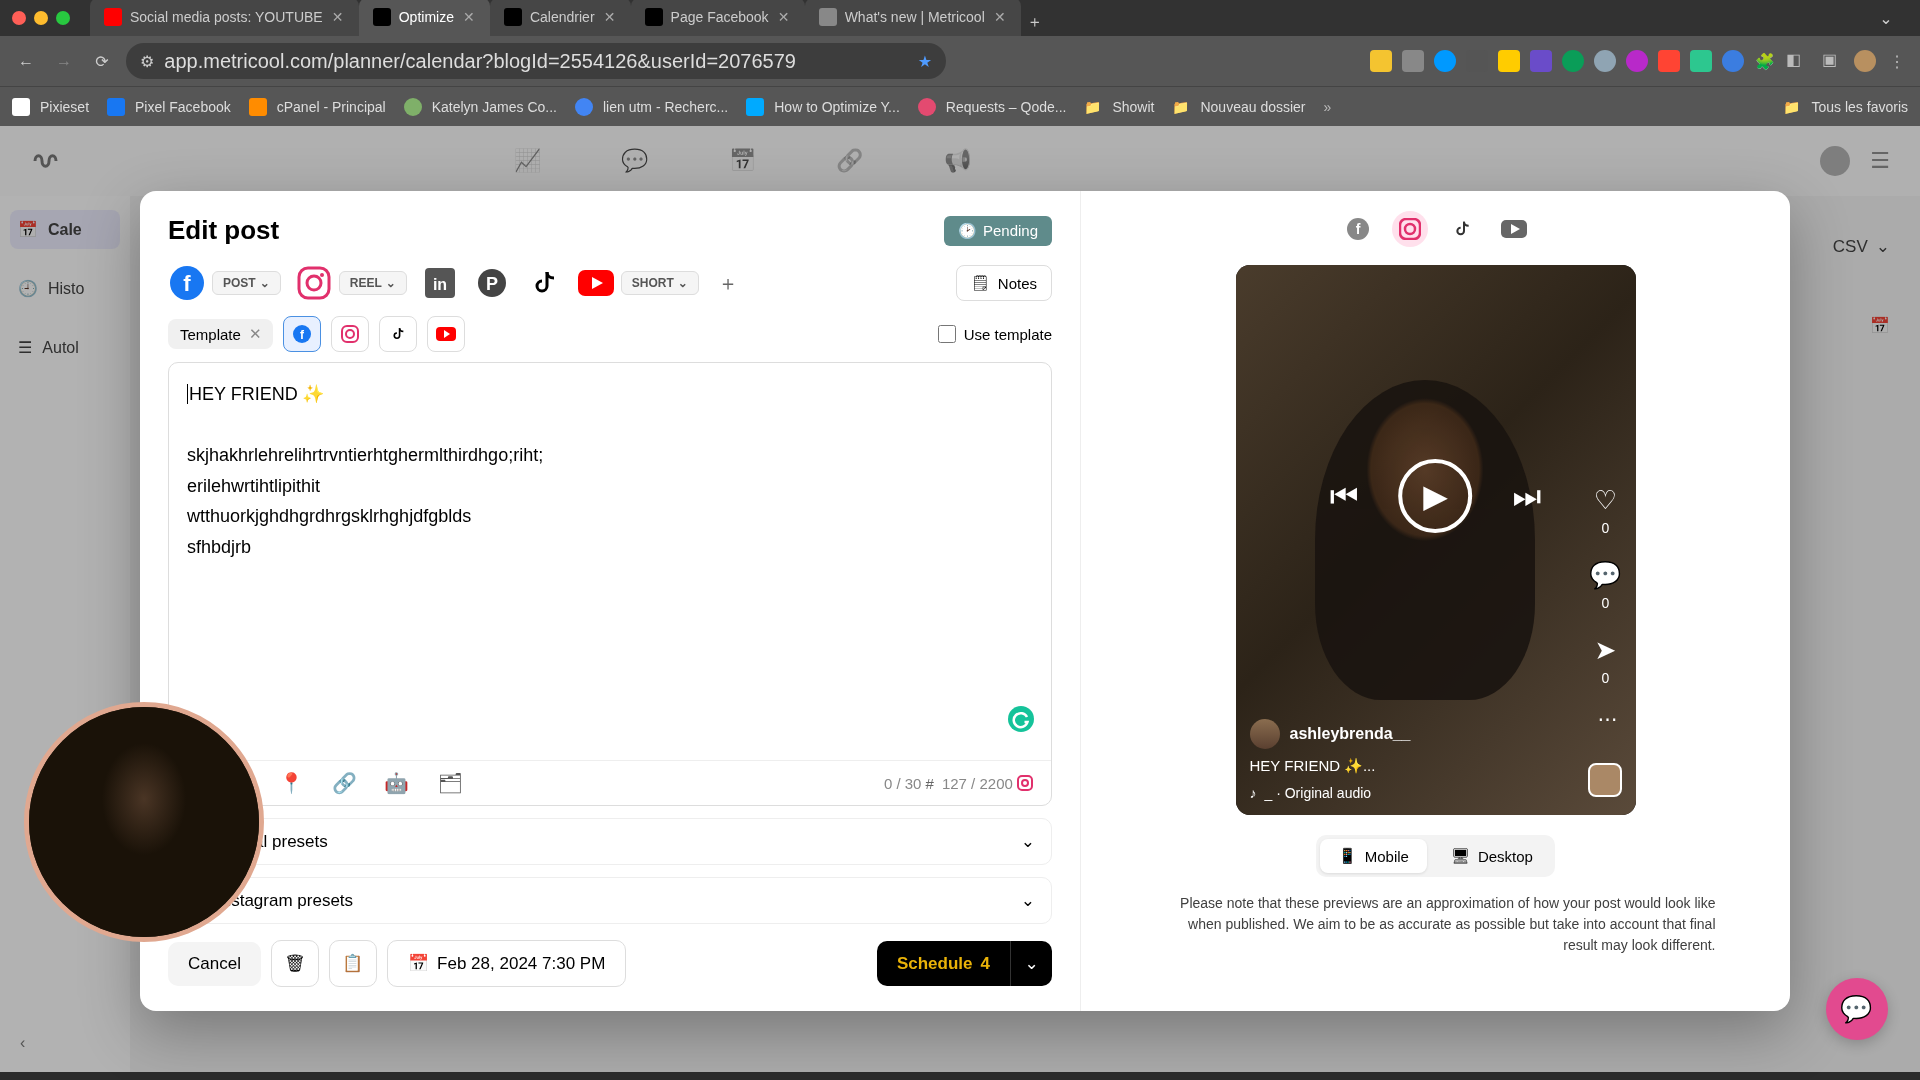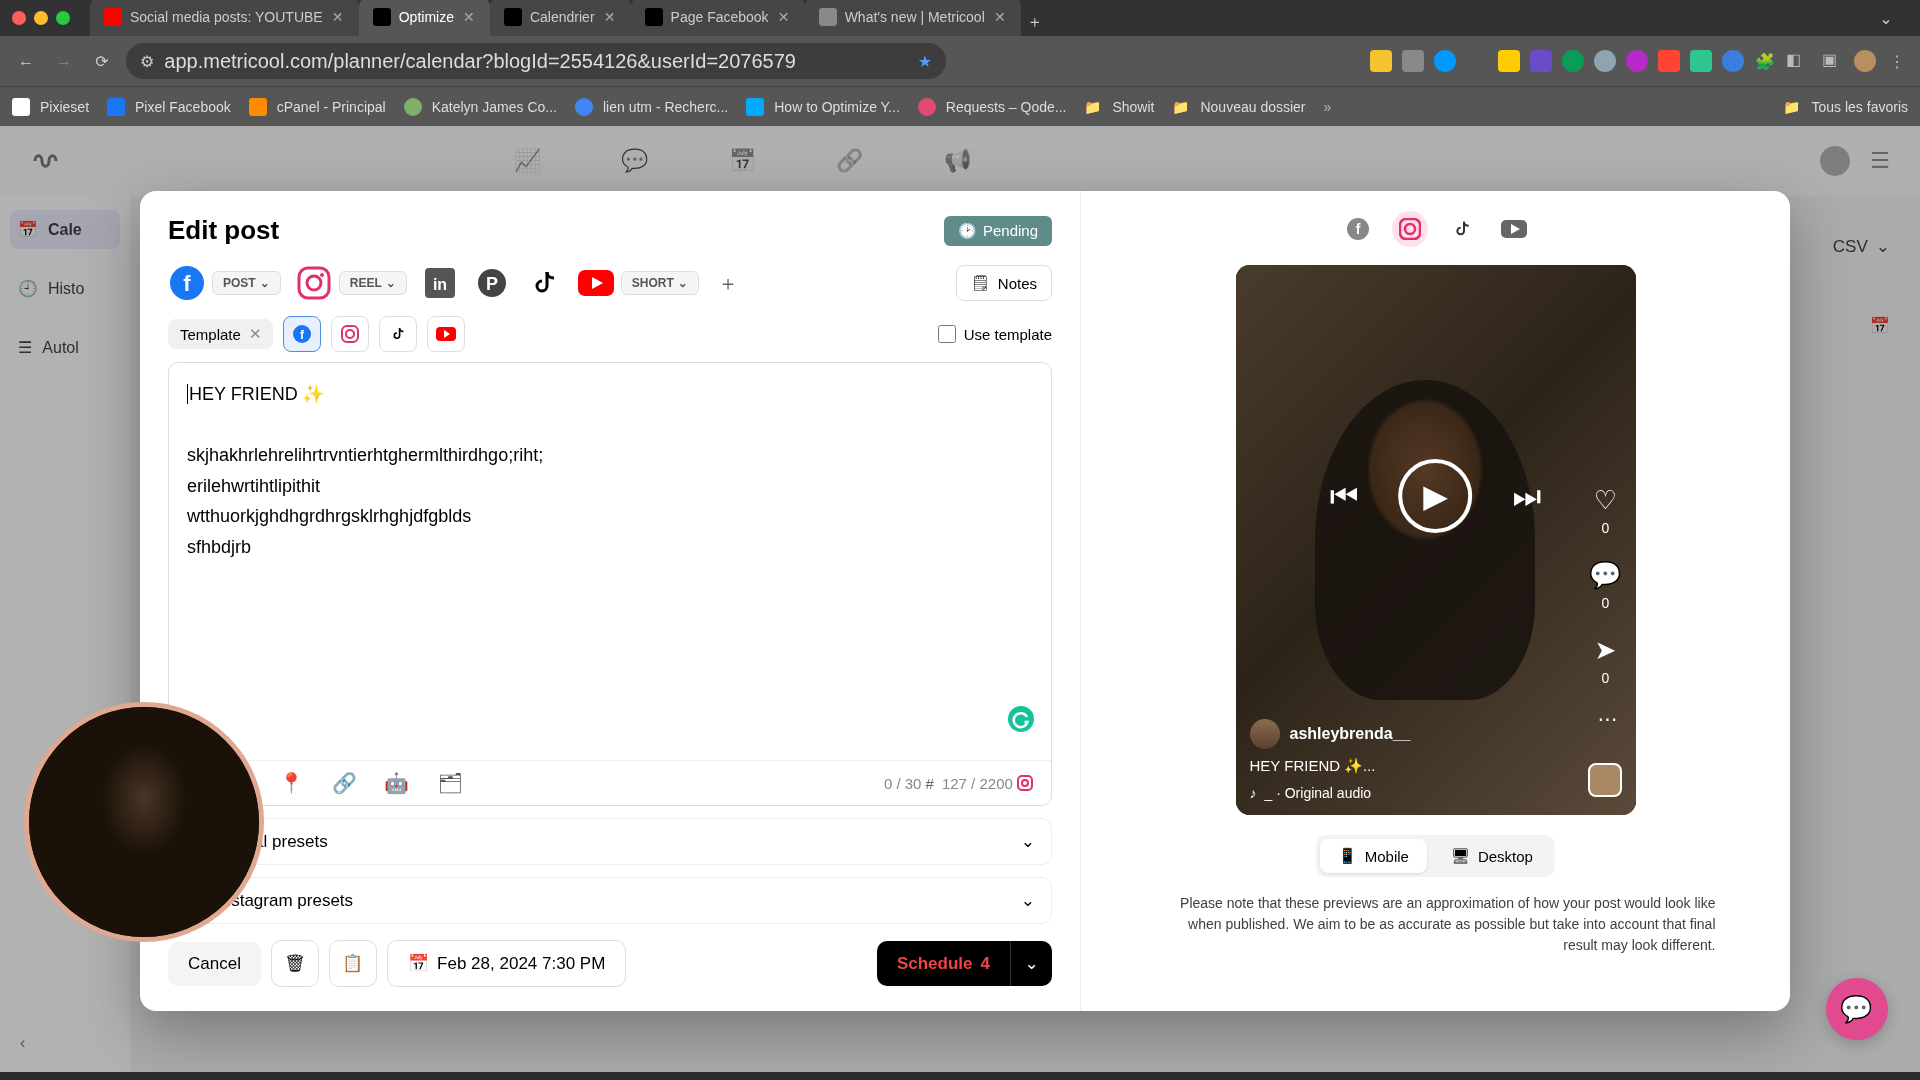--- a/index.html
+++ b/index.html
@@ -77,21 +77,21 @@
 
 .preset-row { border: 1px solid #eee; border-radius: 10px; padding: 12px 16px; margin-top: 12px; display: flex; align-items: center; gap: 12px; font-size: 17px; }
 .preset-row .chev { margin-left: auto; }
 
 .footer-row { display: flex; align-items: center; gap: 10px; margin-top: 16px; }
 .btn { padding: 12px 20px; border-radius: 10px; font-size: 17px; display: flex; align-items: center; justify-content: center; }
 .btn.ghost { background: #f4f4f4; }
 .btn.icon-only { width: 48px; padding: 12px 0; border: 1px solid #ddd; }
 .btn.date { border: 1px solid #ddd; gap: 8px; font-weight: 500; }
 .schedule-grp { display: flex; margin-left: auto; }
-.btn.schedule { background: #000; color: #ef4444; border-radius: 10px 0 0 10px; font-weight: 600; gap: 8px; }
+.btn.schedule { background: #000; color: #eab308; border-radius: 10px 0 0 10px; font-weight: 600; gap: 8px; }
 .btn.schedule-drop { background: #000; color: #fff; border-radius: 0 10px 10px 0; width: 42px; padding: 12px 0; border-left: 1px solid #333; }
 
 
 .preview-tabs { display: flex; gap: 16px; margin-bottom: 18px; align-self: center; }
 .pv-tab { width: 36px; height: 36px; border-radius: 50%; display: flex; align-items: center; justify-content: center; }
 .pv-tab.active { background: #ffe0ec; }
 .phone-preview { width: 400px; height: 550px; border-radius: 14px; background: #000; position: relative; overflow: hidden; }
 .phone-media { position: absolute; inset: 0; background: linear-gradient(135deg, #4a3c2c 0%, #2c2318 45%, #5a4a3a 100%); }
 .phone-person { position: absolute; left: 50%; top: 50%; transform: translate(-55%, -50%); width: 220px; height: 320px; background: radial-gradient(ellipse 90px 110px at 50% 28%, #5a3d28 0%, #3d2818 60%, transparent 65%), #1a1410; border-radius: 50% 50% 30% 30%; opacity: 0.9; }
 .reel-controls { position: absolute; left: 50%; top: 42%; transform: translate(-50%, -50%); display: flex; gap: 40px; align-items: center; }

